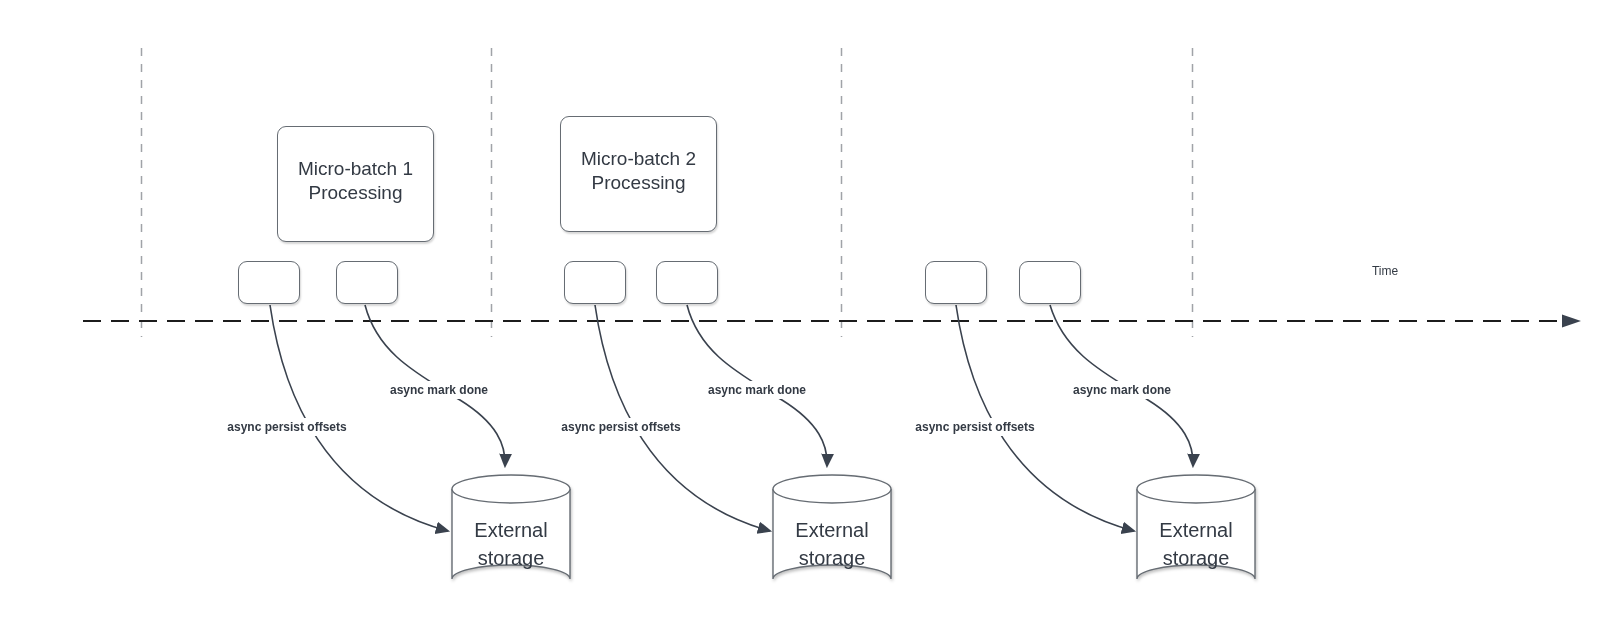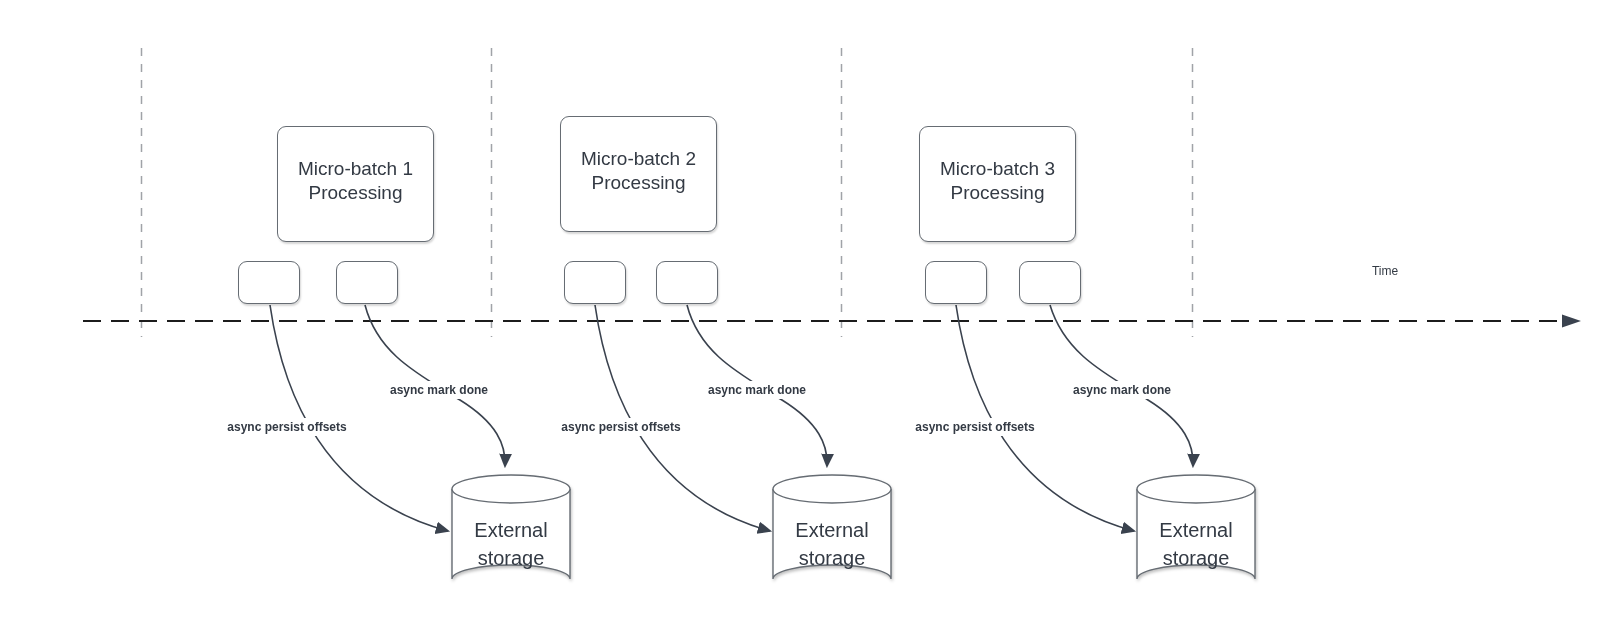--- a/index.html
+++ b/index.html
@@ -106,23 +106,20 @@
 
   <div class="batch-box" style="left:560px;top:116px;">
     <span>Micro-batch 2 Processing</span>
   </div>
   <div class="small-box" style="left:564px;top:261px;"></div>
   <div class="small-box" style="left:656px;top:261px;"></div>
   <div class="edge-label" style="left:621px;top:418px;">async persist offsets</div>
   <div class="edge-label" style="left:757px;top:381px;">async mark done</div>
   <div class="storage-label" style="left:772px;top:516px;">External storage</div>
 
-  <div class="batch-box" style="left:919px;top:126px;">
-    <span>Micro-batch 3 Processing</span>
-  </div>
   <div class="small-box" style="left:925px;top:261px;"></div>
   <div class="small-box" style="left:1019px;top:261px;"></div>
   <div class="edge-label" style="left:975px;top:418px;">async persist offsets</div>
   <div class="edge-label" style="left:1122px;top:381px;">async mark done</div>
   <div class="storage-label" style="left:1136px;top:516px;">External storage</div>
 
   <div class="time-label" style="left:1385px;top:258px;">Time</div>
 
 </div>
 

